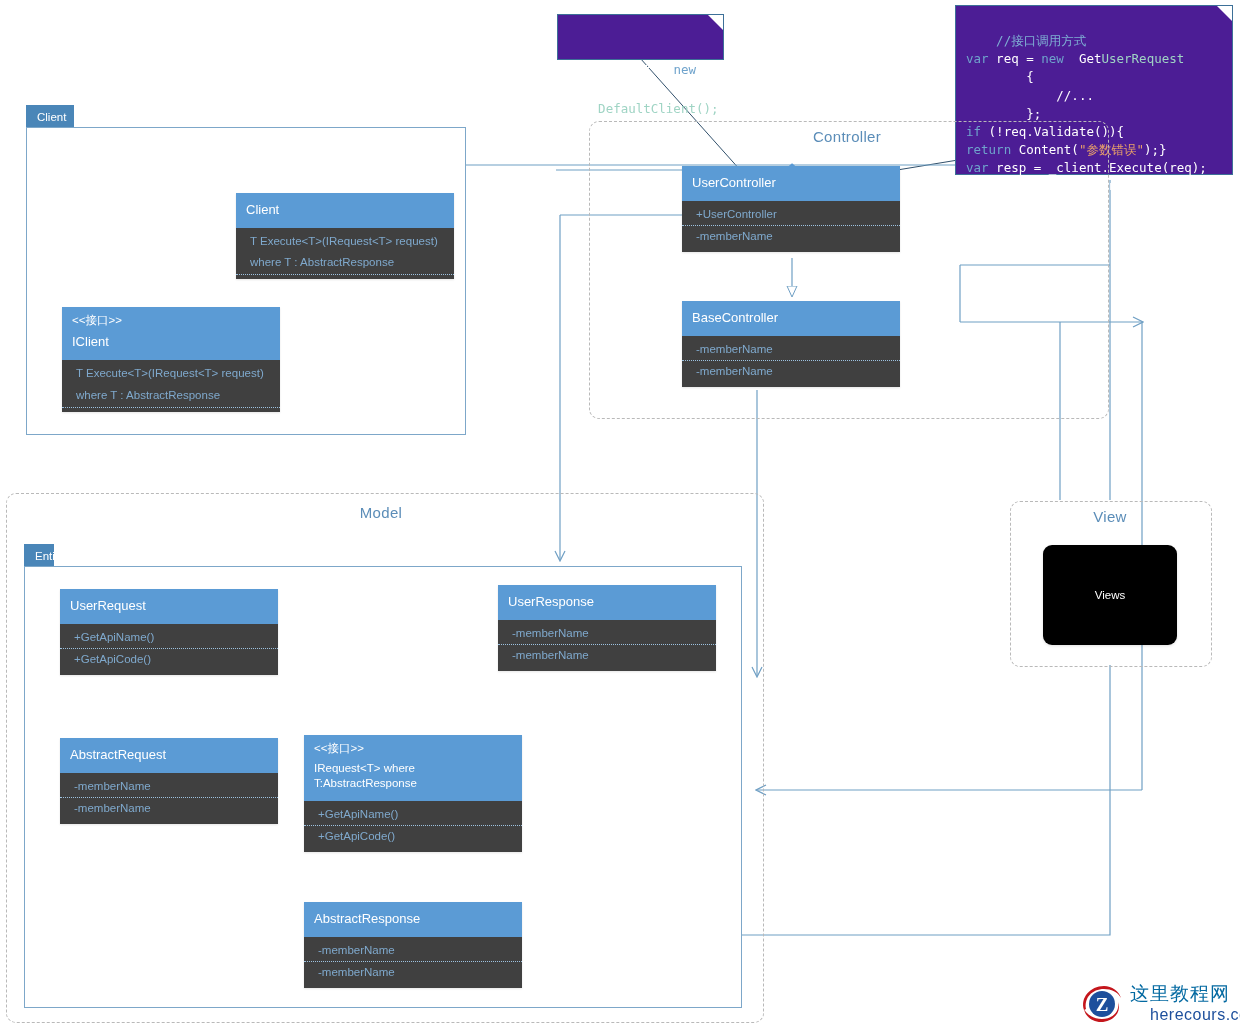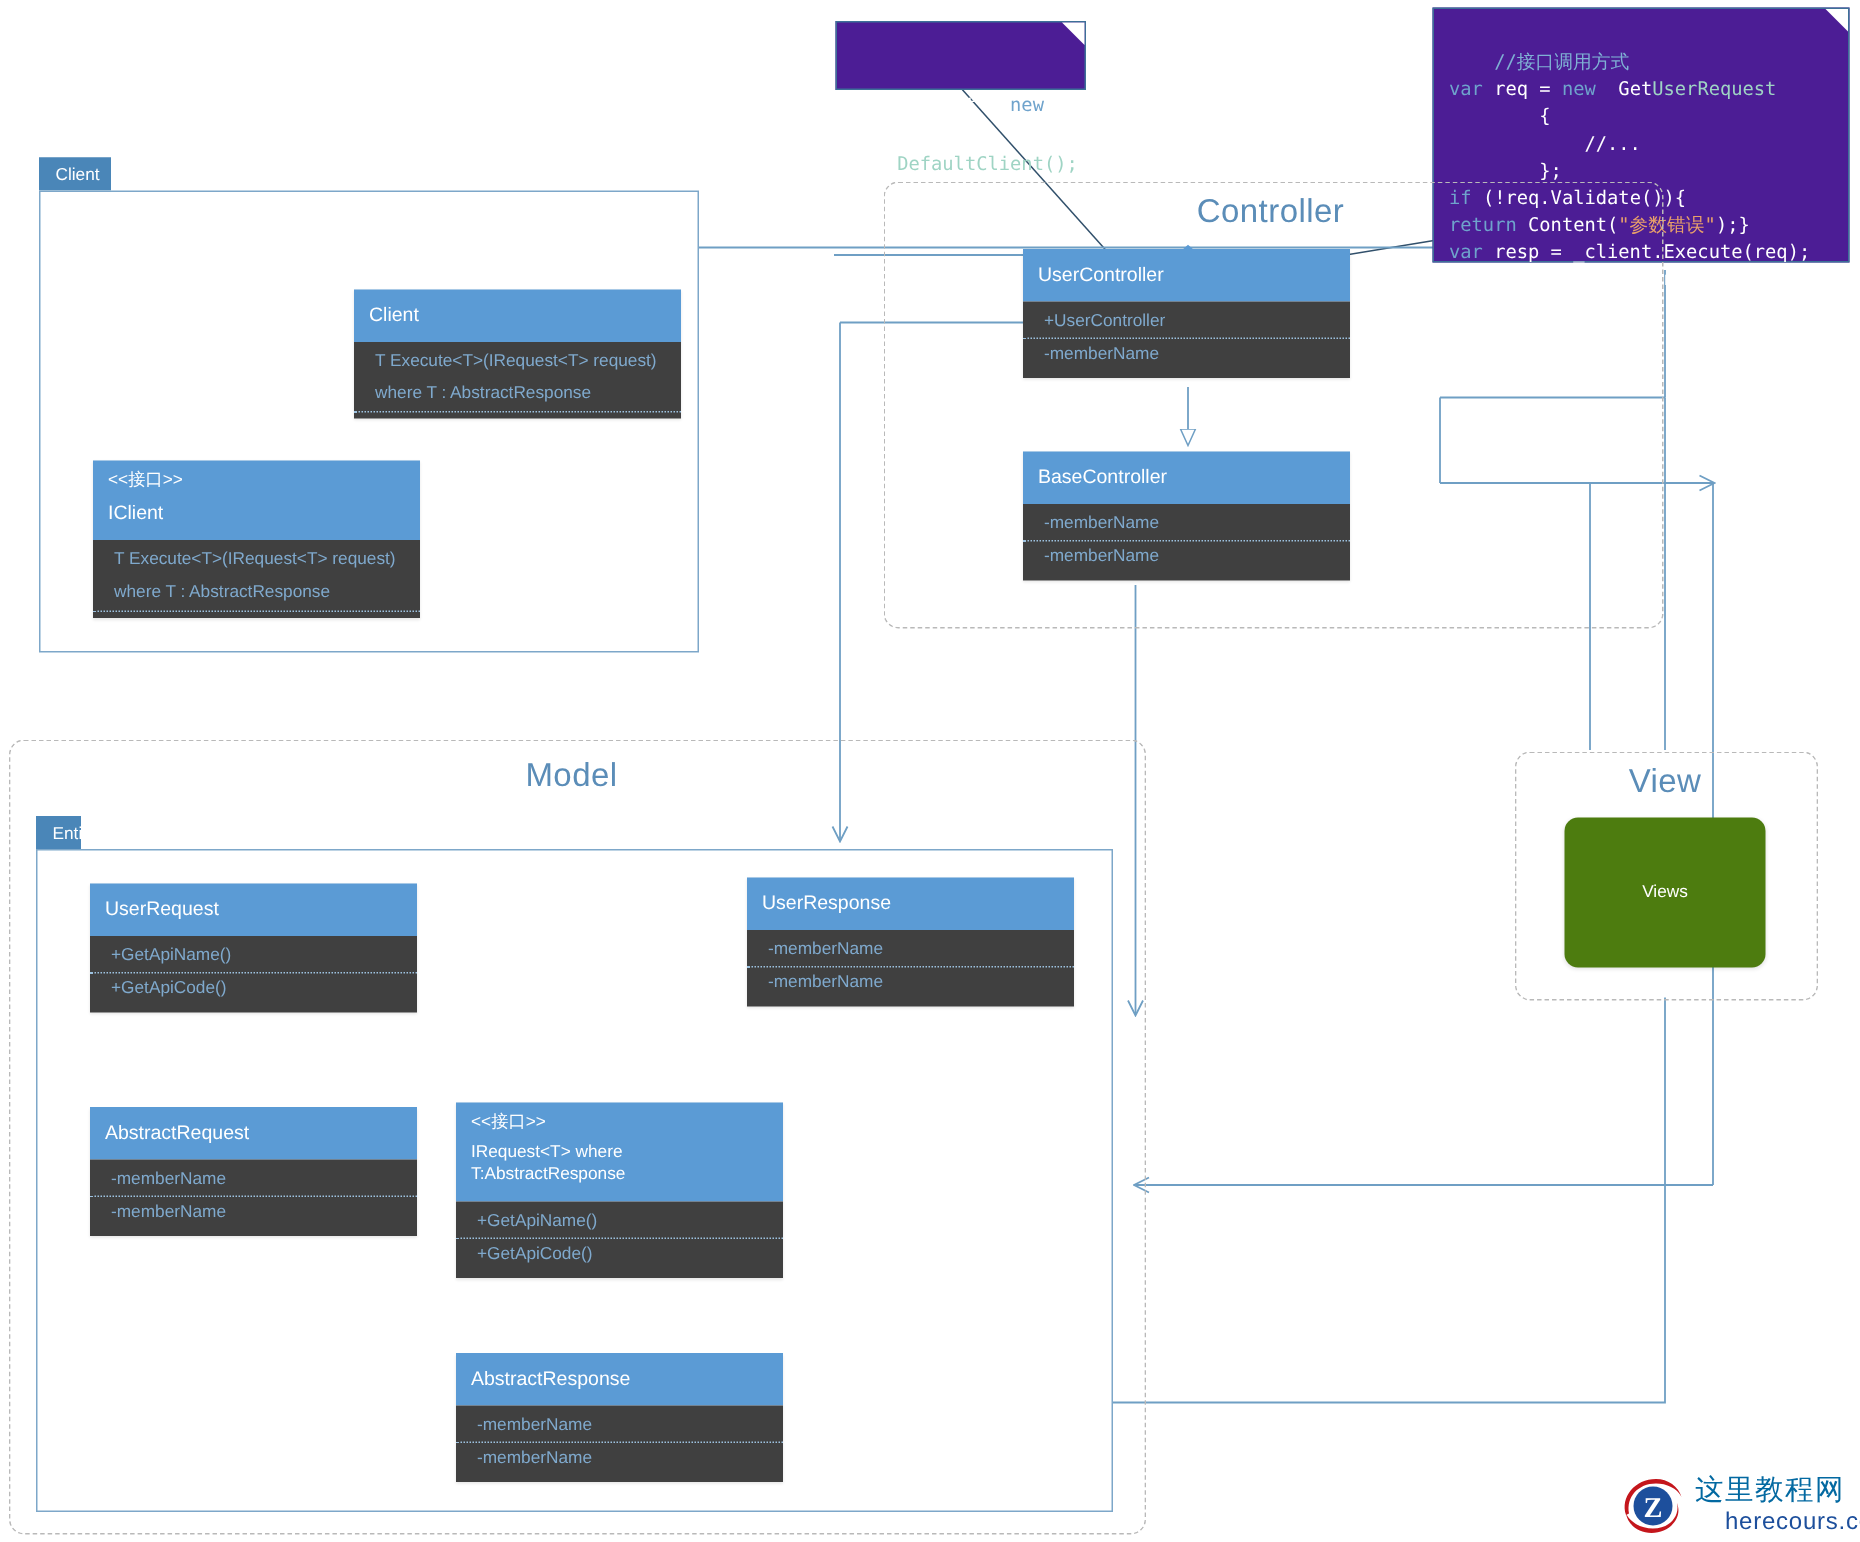--- a/index.html
+++ b/index.html
@@ -30,21 +30,21 @@
     font-size:11.5px;
     line-height:22px;
     padding:0 10px;
     height:22px;
     box-sizing:border-box;
     border:1px solid #4a86b8;
   }
   .pkg-title{
     position:absolute;
     color:#5b8db8;
-    font-size:22px;
+    font-size:15px;
     font-weight:400;
     text-align:center;
     letter-spacing:.3px;
   }
 
   
   .uml{
     position:absolute;
     background:#f2f2f2;
     box-shadow:0 1px 2px rgba(0,0,0,.10);
@@ -71,21 +71,21 @@
     line-height:1.3;
     white-space:nowrap;
   }
   .uml .row.under{
     border-bottom:1px dotted #9dc2e0;
   }
 
   
   .view-block{
     position:absolute;
-    background:#4d7c0f;
+    background:#000000;
     border-radius:9px;
     color:#ffffff;
     font-size:11.5px;
     display:flex;align-items:center;justify-content:center;
     box-shadow:0 1px 3px rgba(0,0,0,.12);
   }
 
   
   .note{
     position:absolute;

